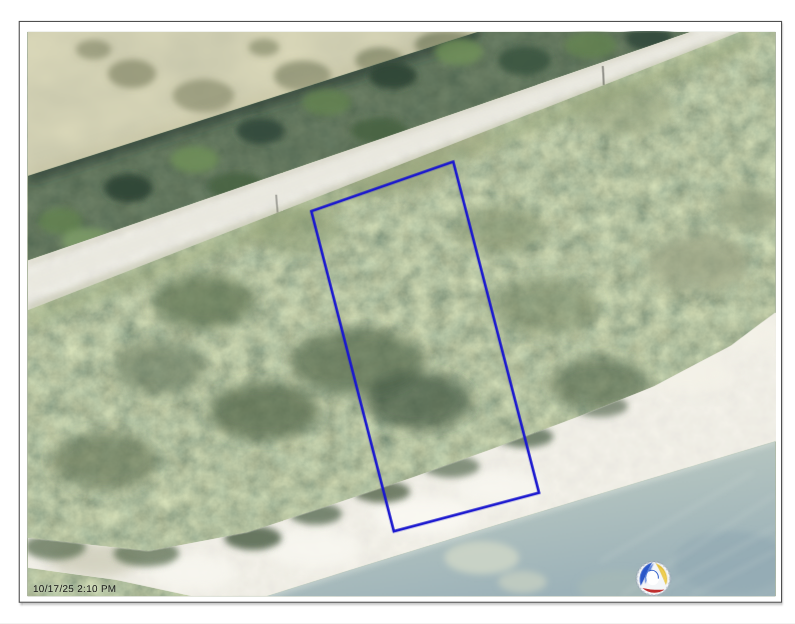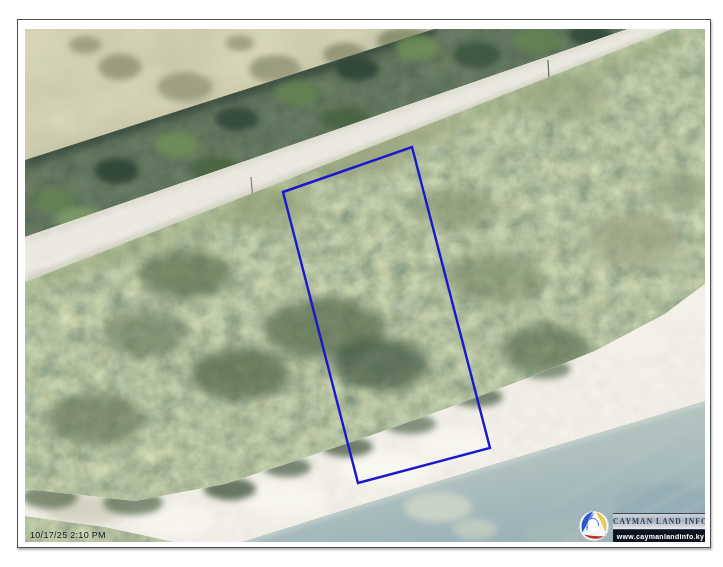--- a/index.html
+++ b/index.html
@@ -199,23 +199,15 @@
       <circle cx="17" cy="17" r="15.5" fill="#f4f6f8" stroke="#8a97a6" stroke-width="0.8"></circle>
       <circle cx="17" cy="17" r="15" fill="none" stroke="#b9c2cc" stroke-width="1.6" stroke-dasharray="1.5 2.5"></circle>
       <path d="M16 2.5 C7 5 2.5 14 5.5 23.5 C9.5 17 11.5 9.5 16 2.5 Z" fill="#2b57c8"></path>
       <path d="M17.5 3 C11 8 8.5 15 9.5 22 C12.5 16.5 14 9.5 17.5 3 Z" fill="#4a77d8" opacity="0.85"></path>
       <path d="M19 3 C27.5 6.5 31.5 15 28.5 23 C25.5 16 23 9.5 19 3 Z" fill="#e3bd35"></path>
       <path d="M22 6 C28 10 30 16 28 21 C26 15.5 24.5 10.5 22 6 Z" fill="#f0d05a" opacity="0.9"></path>
       <path d="M7 25.5 C12 30.5 21 31.5 27 27 C20.5 27.5 13.5 27 7 25.5 Z" fill="#c03030"></path>
       <ellipse cx="16.5" cy="16" rx="6" ry="7" fill="#ffffff" opacity="0.95"></ellipse>
       <path d="M13 10 C18 8 22 12 21.5 17" fill="none" stroke="#3a66cc" stroke-width="1"></path>
     </svg>
-    <div class="bands">
-      <div class="brand-band">
-        <span>CAYMAN LAND INFO</span>
-      </div>
-      <div class="url-band">
-        <span>www.caymanlandinfo.ky</span>
-      </div>
-    </div>
   </div>
 
 </div>
 
 </body></html>

